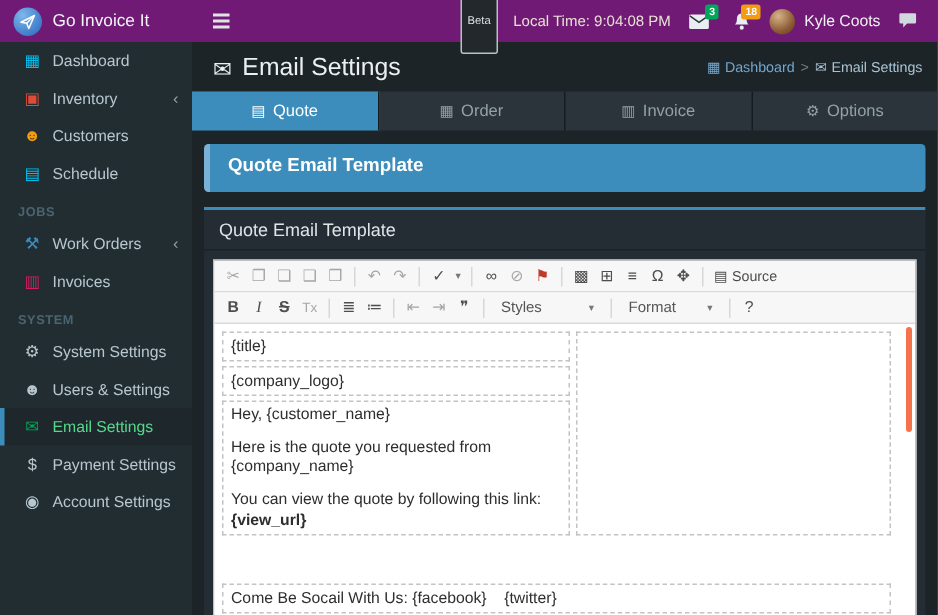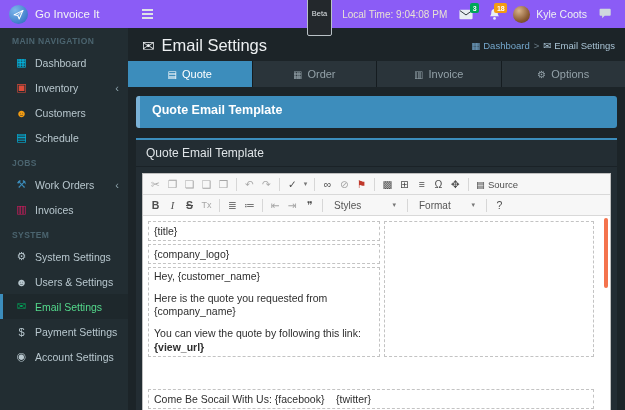--- a/index.html
+++ b/index.html
@@ -1,20 +1,20 @@
 <!DOCTYPE html>
 <html><head>
 <meta charset="utf-8">
 <style>
   html,body{margin:0;padding:0;width:625px;height:410px;overflow:hidden;background:#10151a;}
   *{box-sizing:border-box;font-family:"Liberation Sans","DejaVu Sans",sans-serif;}
   .app{position:relative;width:625px;height:410px;background:#1c2428;overflow:hidden;}
 
   
-  .topbar{position:absolute;top:0;left:0;right:0;height:28px;background:#8b5cf6;display:flex;align-items:center;color:#e7eaec;z-index:5;}
+  .topbar{position:absolute;top:0;left:0;right:0;height:28px;background:#701a75;display:flex;align-items:center;color:#e7eaec;z-index:5;}
   .brand{width:128px;display:flex;align-items:center;gap:7px;padding-left:9px;flex:none;}
   .logo-circle{width:19px;height:19px;border-radius:50%;background:radial-gradient(circle at 32% 28%,#7db7ea,#3c79c9 75%);display:flex;align-items:center;justify-content:center;flex:none;}
   .brand-name{font-size:11.5px;color:#f2f4f5;white-space:nowrap;}
   .hamburger{margin-left:14px;display:flex;flex-direction:column;gap:2px;cursor:pointer;}
   .hamburger i{display:block;width:11px;height:2px;background:#dfe3e6;}
   .top-spacer{flex:1;}
   .topright{display:flex;align-items:center;gap:10px;padding-right:10px;}
   .beta{font-size:7.5px;border:1px solid #b9c1c6;background:#23282c;color:#dde2e5;border-radius:2px;padding:17px 4px;line-height:1;}
   .localtime{font-size:10px;color:#e9e2d4;white-space:nowrap;}
   .tb-ic{position:relative;display:inline-flex;align-items:center;justify-content:center;width:18px;height:18px;cursor:pointer;}
@@ -135,21 +135,20 @@
       <span class="tb-ic">
         <svg width="14" height="12" viewBox="0 0 16 14">
             <path d="M1.5 1h11a1 1 0 0 1 1 1v6a1 1 0 0 1-1 1H6.5l-3 3v-3h-2a1 1 0 0 1-1-1V2a1 1 0 0 1 1-1z" fill="#cfd8dd"></path>
           </svg>
       </span>
     </div>
   </div>
 
   <div class="sidebar">
 
-    <div class="sec-label">MAIN NAVIGATION</div>
     <div class="s-item">
       <span class="s-ic" style="color:#00c0ef">▦</span>
       <span class="s-lb">Dashboard</span>
     </div>
     <div class="s-item">
       <span class="s-ic" style="color:#dd4b39">▣</span>
       <span class="s-lb">Inventory</span>
       <span class="s-ch">‹</span>
     </div>
     <div class="s-item">

